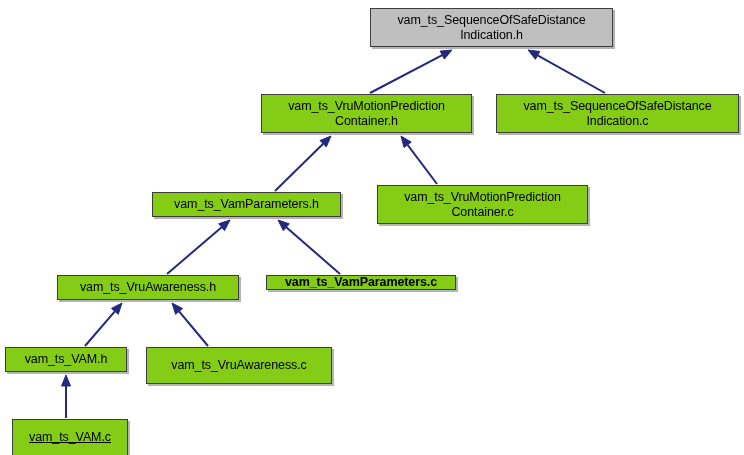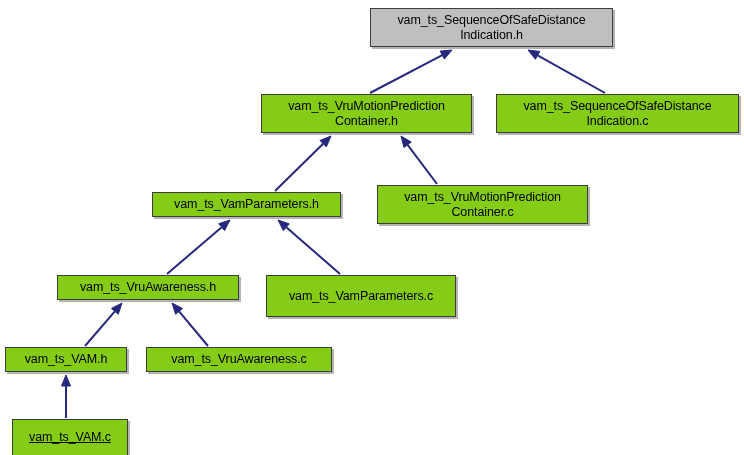--- a/index.html
+++ b/index.html
@@ -114,18 +114,18 @@
       <div class="node-box highlight" style="left: 370px; top: 8px; width: 243px; height: 39px;"><span class="node-label">vam_ts_SequenceOfSafeDistance
 Indication.h</span></div>
       <div class="node-box" style="left: 261px; top: 94px; width: 211px; height: 39px;"><span class="node-label">vam_ts_VruMotionPrediction
 Container.h</span></div>
       <div class="node-box" style="left: 496px; top: 94px; width: 243px; height: 39px;"><span class="node-label">vam_ts_SequenceOfSafeDistance
 Indication.c</span></div>
       <div class="node-box" style="left: 152px; top: 192px; width: 189px; height: 25px;"><span class="node-label">vam_ts_VamParameters.h</span></div>
       <div class="node-box" style="left: 377px; top: 185px; width: 211px; height: 39px;"><span class="node-label">vam_ts_VruMotionPrediction
 Container.c</span></div>
       <div class="node-box" style="left: 57px; top: 275px; width: 182px; height: 25px;"><span class="node-label">vam_ts_VruAwareness.h</span></div>
-      <div class="node-box" style="left: 266px; top: 275px; width: 190px; height: 42px;"><span class="node-label">vam_ts_VamParameters.c</span></div>
+      <div class="node-box" style="left: 266px; top: 275px; width: 190px; height: 15px; font-weight: bold;"><span class="node-label">vam_ts_VamParameters.c</span></div>
       <div class="node-box" style="left: 5px; top: 347px; width: 122px; height: 25px;"><span class="node-label">vam_ts_VAM.h</span></div>
-      <div class="node-box" style="left: 146px; top: 347px; width: 186px; height: 25px;"><span class="node-label">vam_ts_VruAwareness.c</span></div>
+      <div class="node-box" style="left: 146px; top: 347px; width: 186px; height: 37px;"><span class="node-label">vam_ts_VruAwareness.c</span></div>
       <div class="node-box" style="left: 12px; top: 419px; width: 116px; height: 37px; text-decoration: underline;"><span class="node-label">vam_ts_VAM.c</span></div>
     </div>
 </div>
 
 </body></html>

